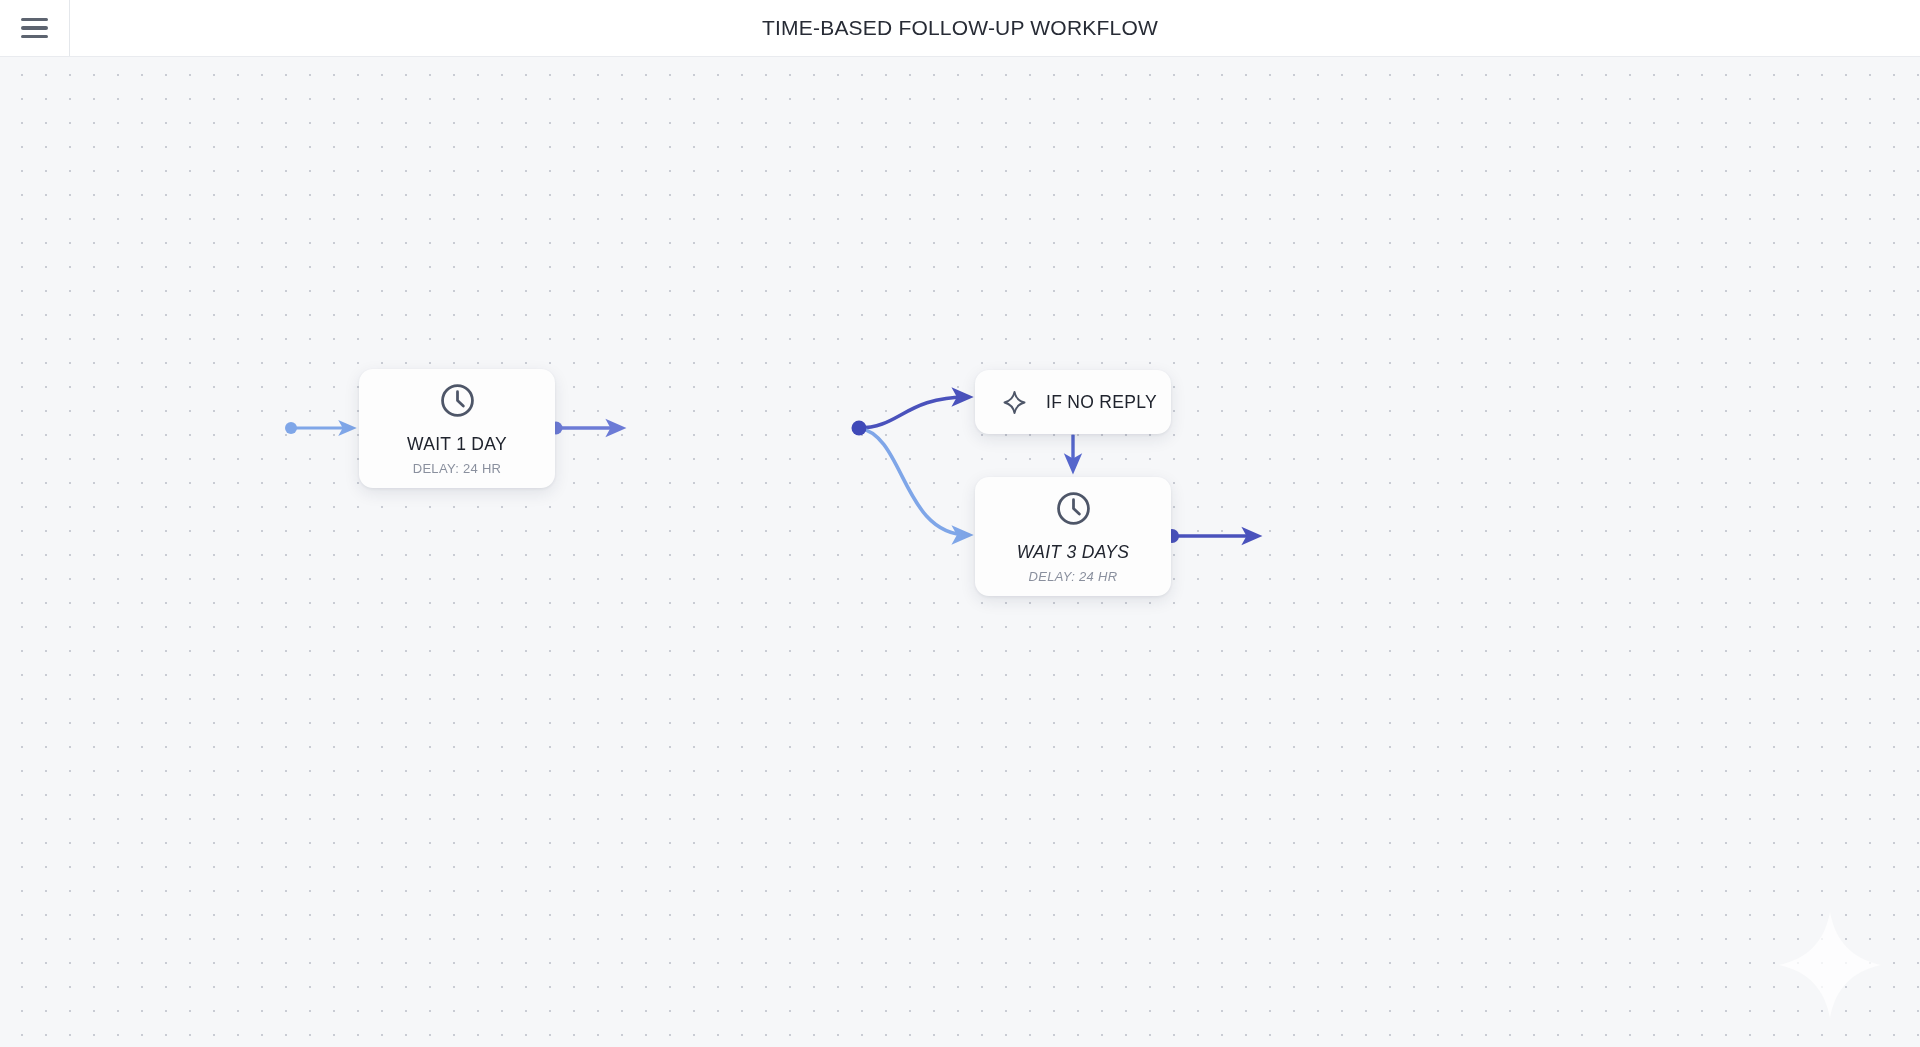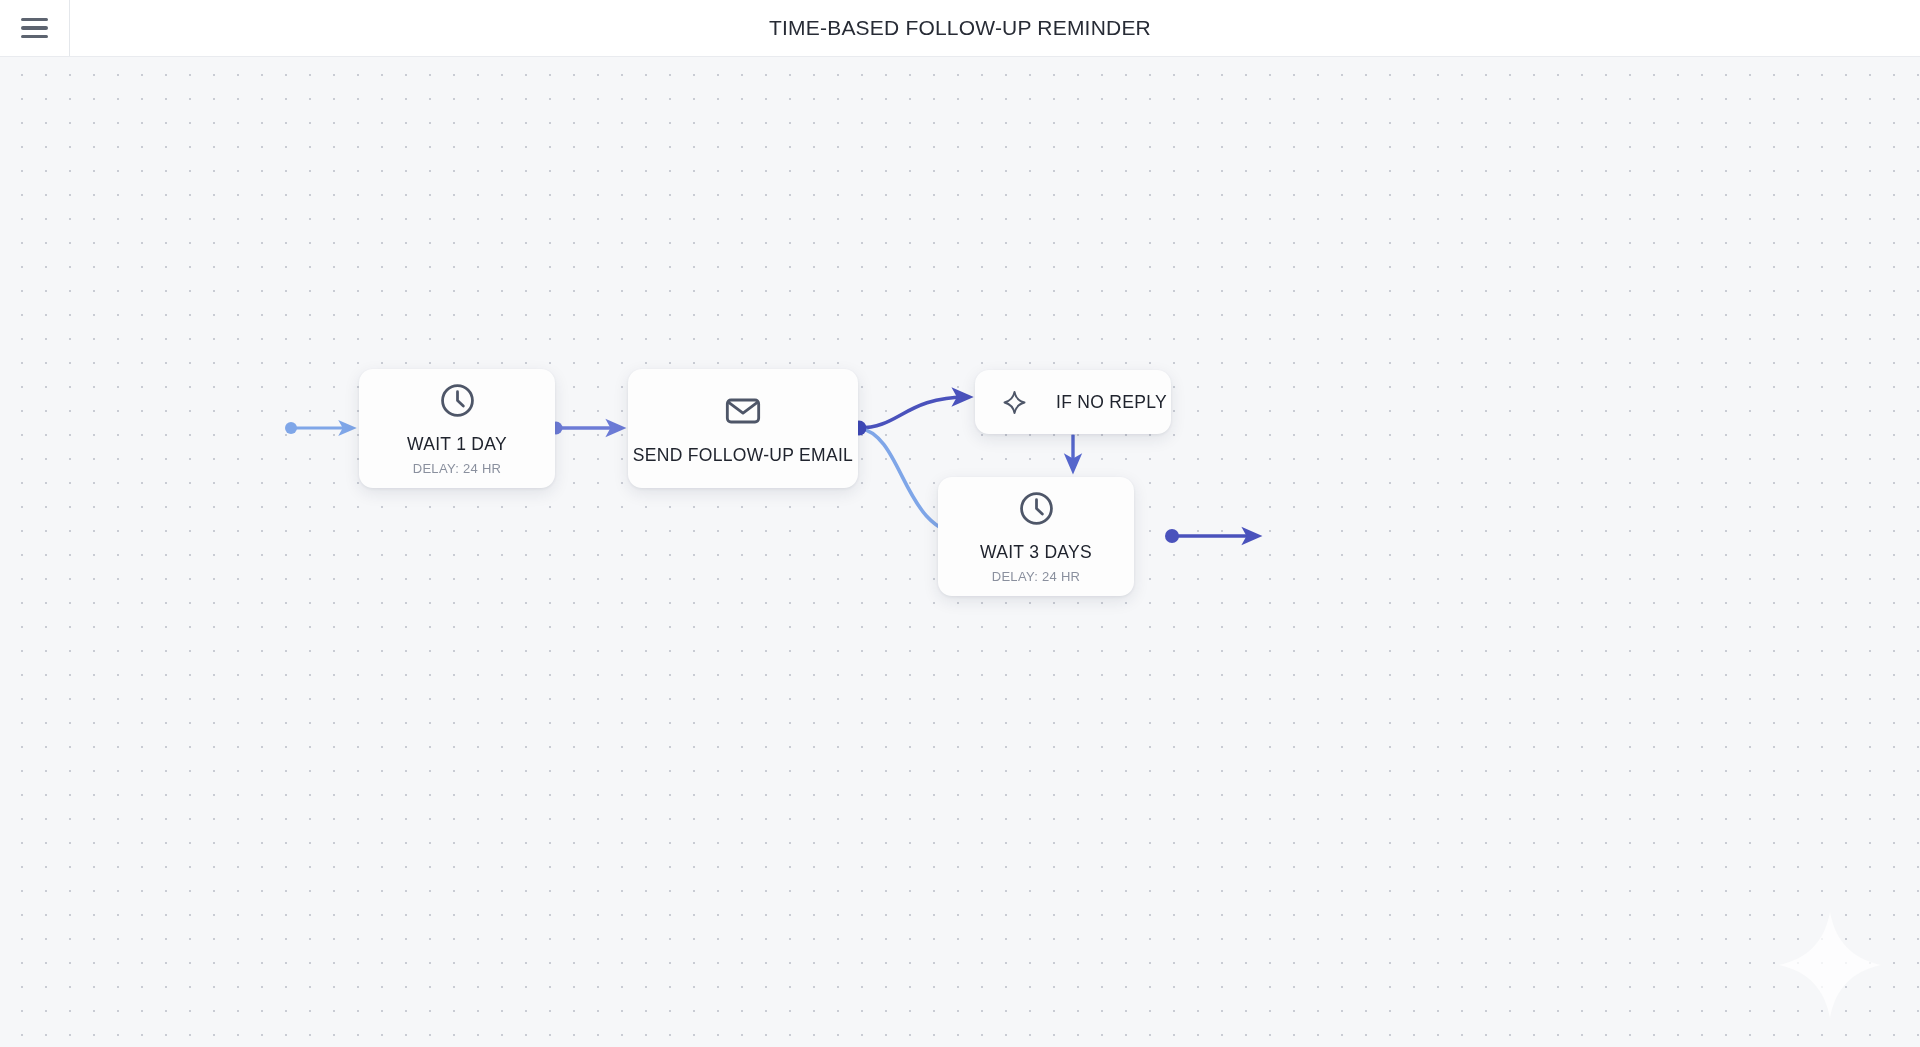--- a/index.html
+++ b/index.html
@@ -89,38 +89,38 @@
     color: #8a909e;
     letter-spacing: 0.3px;
     margin-top: 6px;
     white-space: nowrap;
   }
   
   .node.cond {
     flex-direction: row;
     justify-content: flex-start;
     padding-left: 26px;
-    gap: 28px;
+    gap: 18px;
   }
   .node.cond .title { margin-top: 0; }
 </style>
 </head>
 <body>
 
 <div id="app">
 
   <div id="header">
     <div id="menu-btn">
       <div class="bars">
         <span></span>
         <span></span>
         <span></span>
       </div>
     </div>
-    <div id="header-title">TIME-BASED FOLLOW-UP REMINDER</div>
+    <div id="header-title">TIME-BASED FOLLOW-UP WORKFLOW</div>
   </div>
 
   <div id="canvas">
 
     <svg id="edges" viewBox="0 0 1920 990" xmlns="http://www.w3.org/2000/svg">
       <defs>
         <marker id="ah-light" markerWidth="7" markerHeight="7" refX="4.6" refY="3.1" orient="auto" markerUnits="strokeWidth">
           <path d="M0,0.4 L6.2,3.1 L0,5.8 L1.5,3.1 Z" fill="#7FA6E8"></path>
         </marker>
         <marker id="ah-mid" markerWidth="7" markerHeight="7" refX="4.6" refY="3.1" orient="auto" markerUnits="strokeWidth">
@@ -170,40 +170,31 @@
       <div class="icon">
         <svg width="39" height="39" viewBox="0 0 24 24" fill="none" stroke="#4e5668" stroke-width="1.7" stroke-linecap="round" stroke-linejoin="round">
           <circle cx="12" cy="12" r="9.2"></circle>
           <path d="M12 6.6V12l3.6 3.4"></path>
         </svg>
       </div>
       <div class="title">WAIT 1 DAY</div>
       <div class="subtitle">DELAY: 24 HR</div>
     </div>
 
-    <div class="node" style="left:628px; top:312px; width:230px; height:119px;">
-      <div class="icon">
-        <svg width="40" height="40" viewBox="0 0 24 24" fill="none" stroke="#4e5668" stroke-width="1.7" stroke-linecap="round" stroke-linejoin="round">
-          <rect x="2.6" y="5.4" width="18.8" height="13.2" rx="2.2"></rect>
-          <path d="M3.2 6.7 12 13.3l8.8-6.6"></path>
-        </svg>
-      </div>
-      <div class="title">SEND FOLLOW-UP EMAIL</div>
-    </div>
 
     <div class="node cond" style="left:975px; top:313px; width:196px; height:64px;">
       <div class="icon">
         <svg width="27" height="27" viewBox="0 0 24 24" fill="none" stroke="#4e5668" stroke-width="1.7" stroke-linejoin="round">
           <path d="M12 2.6c.9 5 3.9 8.1 8.9 9.4-5 1.3-8 4.4-8.9 9.4-.9-5-3.9-8.1-8.9-9.4 5-1.3 8-4.4 8.9-9.4z"></path>
         </svg>
       </div>
       <div class="title">IF NO REPLY</div>
     </div>
 
-    <div class="node" style="left:938px; top:420px; width:196px; height:119px;">
+    <div class="node" style="left:975px; top:420px; width:196px; height:119px;font-style:italic;">
       <div class="icon">
         <svg width="39" height="39" viewBox="0 0 24 24" fill="none" stroke="#4e5668" stroke-width="1.7" stroke-linecap="round" stroke-linejoin="round">
           <circle cx="12" cy="12" r="9.2"></circle>
           <path d="M12 6.6V12l3.6 3.4"></path>
         </svg>
       </div>
       <div class="title">WAIT 3 DAYS</div>
       <div class="subtitle">DELAY: 24 HR</div>
     </div>
 

